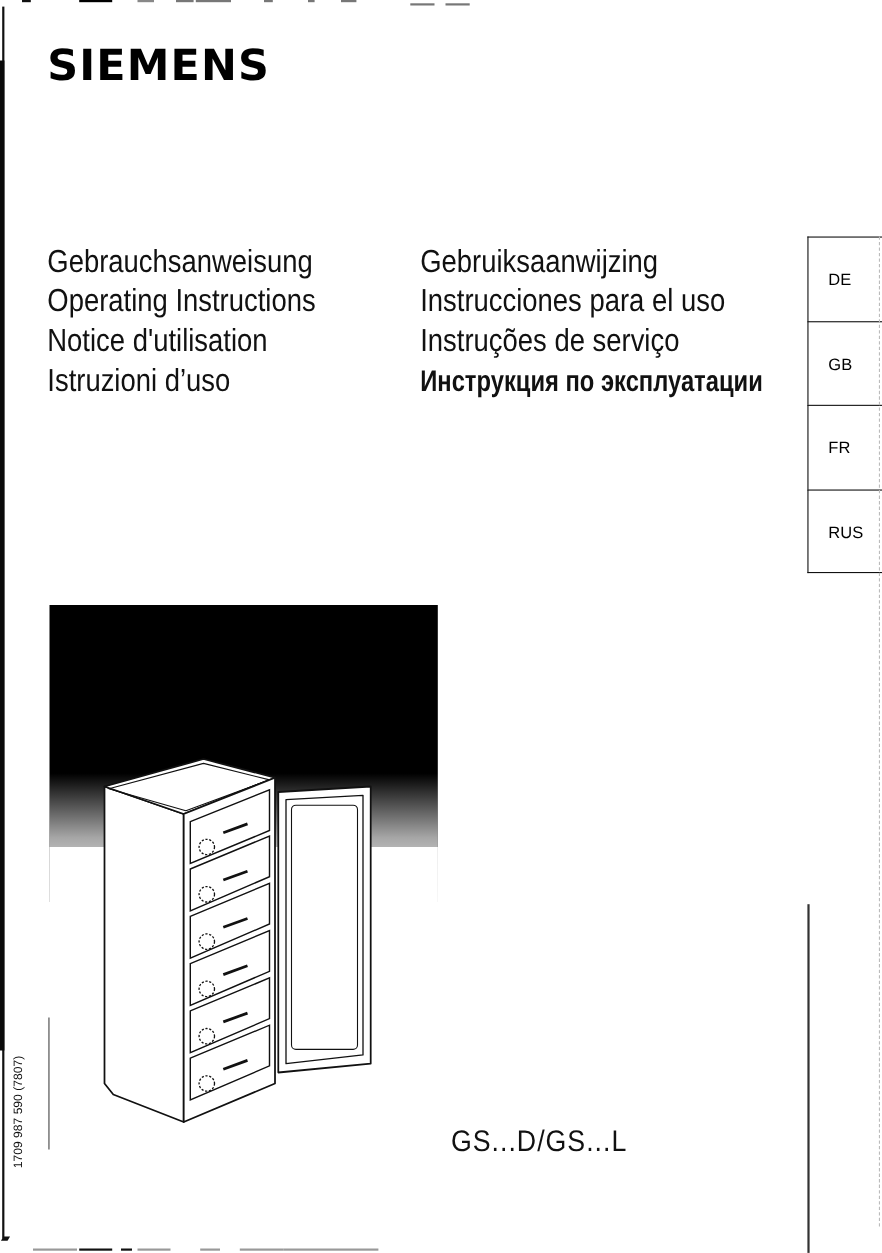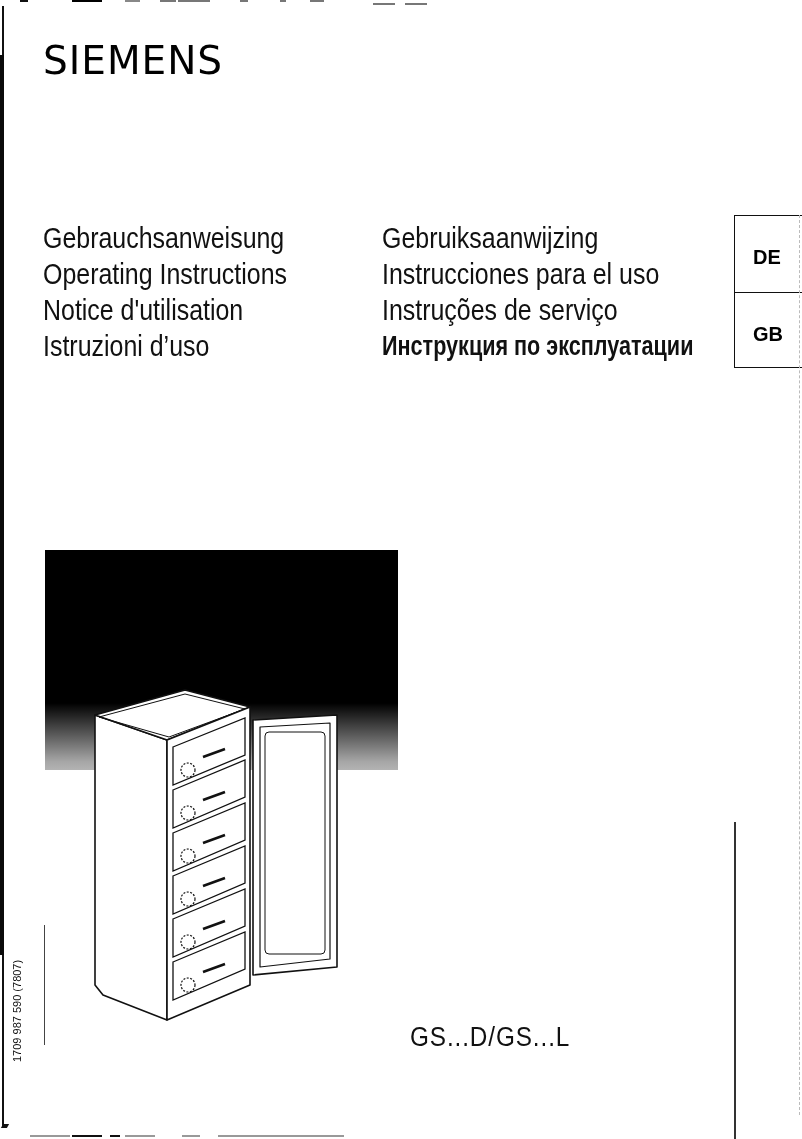--- a/index.html
+++ b/index.html
@@ -9,34 +9,34 @@
     .left-rule { position: absolute; left: 2px; top: 6px; width: 2px; height: 1120px; background: #111; }
     .left-rule.thick { left: 0px; top: 55px; width: 4px; height: 900px; background: #0a0a0a; }
     .corner-mark { position: absolute; left: 2px; top: 1124px; width: 6px; height: 4px; background: #111; transform: skewX(-30deg); }
 
     .top-dashes { position: absolute; top: 0; left: 0; width: 802px; height: 6px; }
     .top-dashes span { position: absolute; top: 0; height: 2px; background: #777; }
 
     .bottom-dashes { position: absolute; top: 1135px; left: 0; width: 802px; height: 3px; }
     .bottom-dashes span { position: absolute; top: 0; height: 2px; background: #999; }
 
-    .brand { position: absolute; left: 43px; top: 38px; font-family: "DejaVu Sans", sans-serif; font-weight: normal; font-size: 39px; letter-spacing: 1px; color: #000; }
+    .brand { position: absolute; left: 43px; top: 38px; font-family: "DejaVu Sans", sans-serif; font-weight: bold; font-size: 39px; letter-spacing: 1px; color: #000; }
 
     .titles-col { position: absolute; top: 200px; margin-top: 20px; }
     .titles-col.left { left: 43px; }
     .titles-col.right { left: 382px; }
     .titles-col div { font-family: "Liberation Sans Narrow", "Liberation Sans", sans-serif; font-size: 29px; line-height: 36px; white-space: nowrap; color: #111; transform-origin: left center; }
     .titles-col.left div { transform: scaleX(0.86); }
     .titles-col.right div { transform: scaleX(0.86); }
     .titles-col .ru { font-weight: bold; font-size: 27px; transform: scaleX(0.80) !important; }
 
     .tabs { position: absolute; left: 734px; top: 215px; width: 68px; }
     .tab { position: relative; height: 76.5px; border-left: 1.5px solid #111; border-top: 1.5px solid #111; }
     .tab:last-child { border-bottom: 1.5px solid #111; }
-    .tab span { position: absolute; left: 18px; top: 30px; font-family: "Liberation Sans", sans-serif; font-weight: bold; font-size: 20px; color: #000; }
+    .tab span { position: absolute; left: 18px; top: 30px; font-family: "Liberation Sans", sans-serif; font-weight: normal; font-size: 15px; color: #000; }
     .tab-rest { position: absolute; left: 734px; top: 822px; width: 2px; height: 317px; background: #333; }
     .tab-right-edge { position: absolute; left: 799px; top: 215px; width: 1px; height: 900px; border-left: 1px dashed #bbb; }
 
     .illus { position: absolute; left: 45px; top: 550px; width: 353px; height: 270px; background: #000; }
     .illus-fade { position: absolute; left: 45px; top: 690px; width: 353px; height: 130px;
       background: linear-gradient(to bottom, rgba(0,0,0,0) 0%, rgba(255,255,255,0.0) 10%, rgba(255,255,255,0.65) 55%, #fff 100%); }
     .illus-fade2 { position: absolute; left: 45px; top: 770px; width: 353px; height: 60px; background: #fff; }
 
     .freezer { position: absolute; left: 85px; top: 685px; width: 300px; height: 340px; }
 
@@ -89,20 +89,26 @@
   <div class="ru">Инструкция по эксплуатации</div>
 </div>
 
 <div class="tabs">
   <div class="tab">
       <span>DE</span>
     </div>
   <div class="tab">
       <span>GB</span>
     </div>
+  <div class="tab">
+      <span>FR</span>
+    </div>
+  <div class="tab">
+      <span>RUS</span>
+    </div>
 </div>
 <div class="tab-rest"></div>
 <div class="tab-right-edge"></div>
 
 <div class="illus"></div>
 <div class="illus-fade"></div>
 <div class="illus-fade2"></div>
 
 <svg class="freezer" viewBox="0 0 300 340" xmlns="http://www.w3.org/2000/svg">
   <g fill="#fff" stroke="#111" stroke-width="1.6" stroke-linejoin="round">

